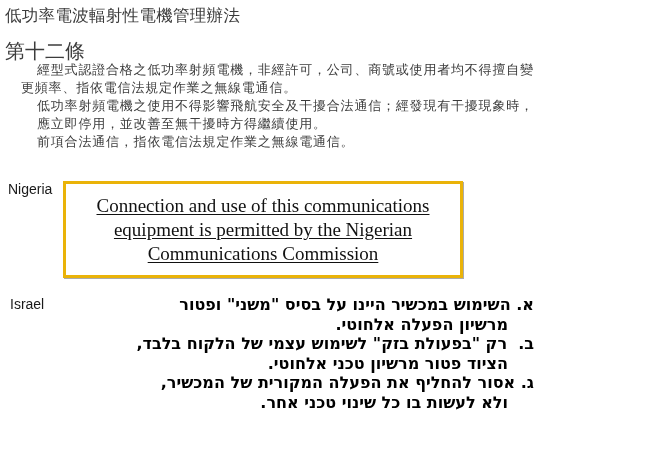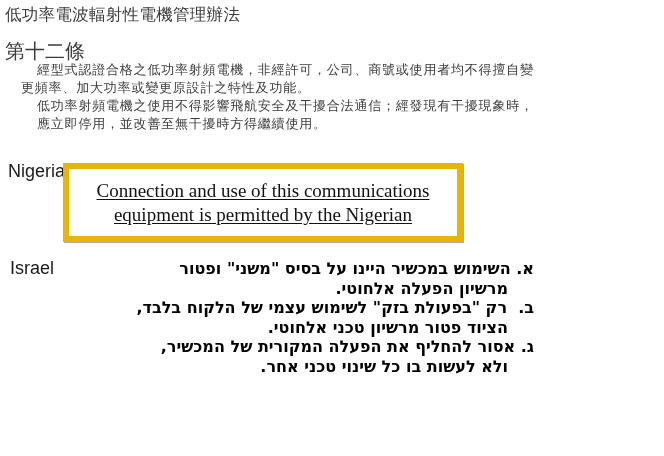--- a/index.html
+++ b/index.html
@@ -16,21 +16,20 @@
     padding: 6px 0 0 5px;
     font-family: "DejaVu Serif", "Liberation Serif", serif;
     color: #3c3c3c;
   }
   .zh-title {
     margin: 0;
     font-size: 16.5px;
     line-height: 20px;
     letter-spacing: 0.3px;
     white-space: nowrap;
-    font-family: Liberation Mono, monospace;
   }
   .zh-head {
     margin: 16px 0 0 0;
     font-size: 20px;
     line-height: 19px;
     white-space: nowrap;
   }
   .zh-line {
     margin: 0;
     font-size: 13px;
@@ -40,31 +39,31 @@
   }
   .ind2 { padding-left: 32px; }
   .ind1 { padding-left: 16px; }
   .zh-gap { margin-top: 14px; }
 
   
   .country-row { display: flex; align-items: flex-start; }
   .nigeria-row { margin: 30px 0 0 8px; }
   .israel-row  { margin: 17px 0 0 10px; }
   .country-label {
-    font-size: 18px;
+    font-size: 14px;
     line-height: 15px;
     color: #1a1a1a;
     flex: 0 0 auto;
   }
   .nigeria-row .country-label { width: 55px; padding-top: 1px; }
   .israel-row  .country-label { width: 48px; padding-top: 2px; }
 
   
   .nigeria-box {
-    border: 6px solid #eab308;
+    border: 3px solid #eab308;
     box-shadow: 1px 1px 0 #ababab;
     width: 400px;
     box-sizing: border-box;
     padding: 10px 12px 9px 12px;
     background: #ffffff;
   }
   .notice-line {
     display: block;
     text-align: center;
     font-family: "Liberation Serif", serif;
@@ -92,31 +91,33 @@
 </head>
 <body>
 
 <div class="page">
 
   <div class="zh-block">
     <p class="zh-title">低功率電波輻射性電機管理辦法</p>
 
     <p class="zh-head">第十二條</p>
     <p class="zh-line ind2">經型式認證合格之低功率射頻電機，非經許可，公司、商號或使用者均不得擅自變</p>
-    <p class="zh-line ind1">更頻率、加大功率或變更原設計之特性及功能。</p>
+    <p class="zh-line ind1">更頻率、指依電信法規定作業之無線電通信。</p>
 
     <p class="zh-line ind2">低功率射頻電機之使用不得影響飛航安全及干擾合法通信；經發現有干擾現象時，</p>
     <p class="zh-line ind2">應立即停用，並改善至無干擾時方得繼續使用。</p>
+    <p class="zh-line ind2">前項合法通信，指依電信法規定作業之無線電通信。</p>
   </div>
 
   <div class="country-row nigeria-row">
     <div class="country-label">Nigeria</div>
     <div class="nigeria-box">
       <span class="notice-line">Connection and use of this communications</span>
       <span class="notice-line">equipment is permitted by the Nigerian</span>
+      <span class="notice-line">Communications Commission</span>
     </div>
   </div>
 
   <div class="country-row israel-row">
     <div class="country-label">Israel</div>
     <div class="hebrew-block">
       <div class="heb-line">א. השימוש במכשיר היינו על בסיס "משני" ופטור</div>
       <div class="heb-line heb-cont">מרשיון הפעלה אלחוטי.</div>
       <div class="heb-line">ב.  רק "בפעולת בזק" לשימוש עצמי של הלקוח בלבד,</div>
       <div class="heb-line heb-cont">הציוד פטור מרשיון טכני אלחוטי.</div>

